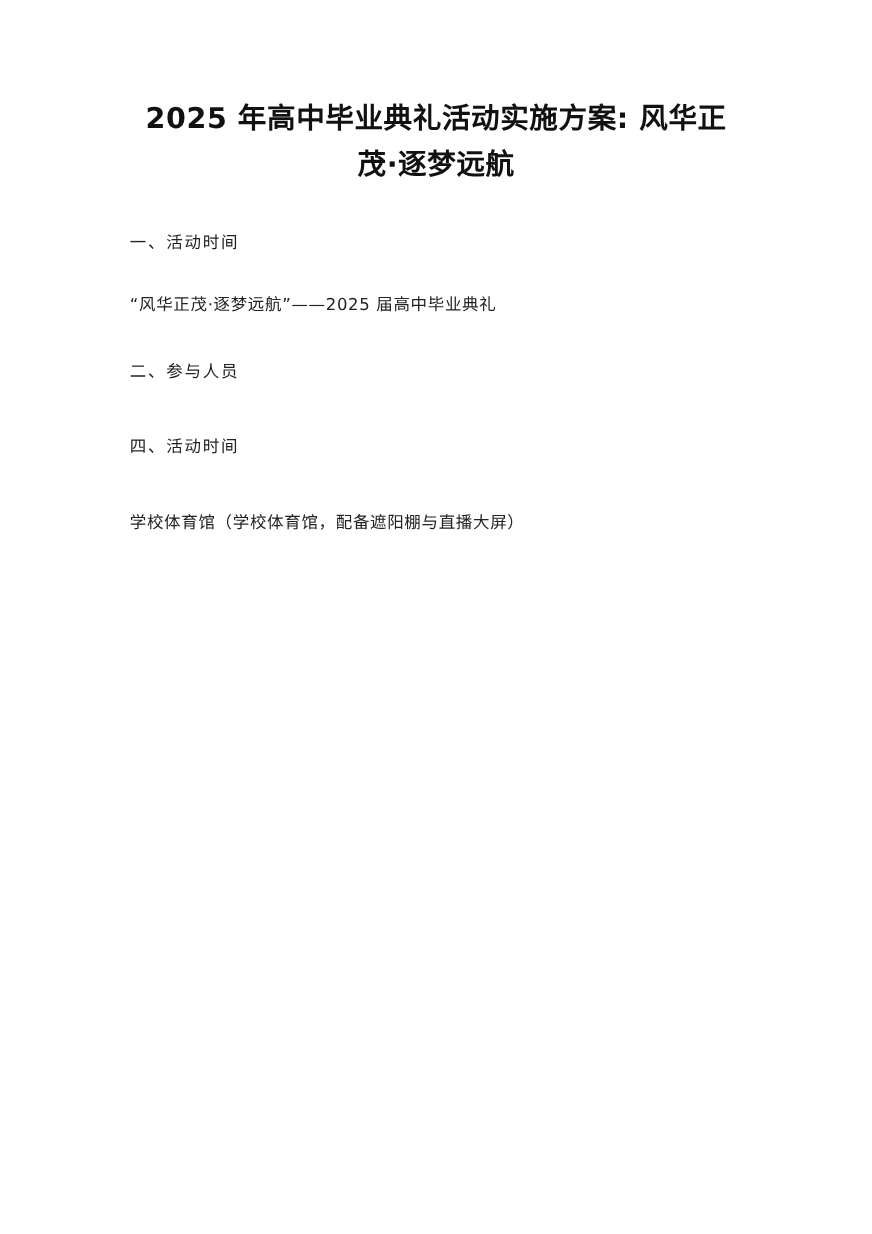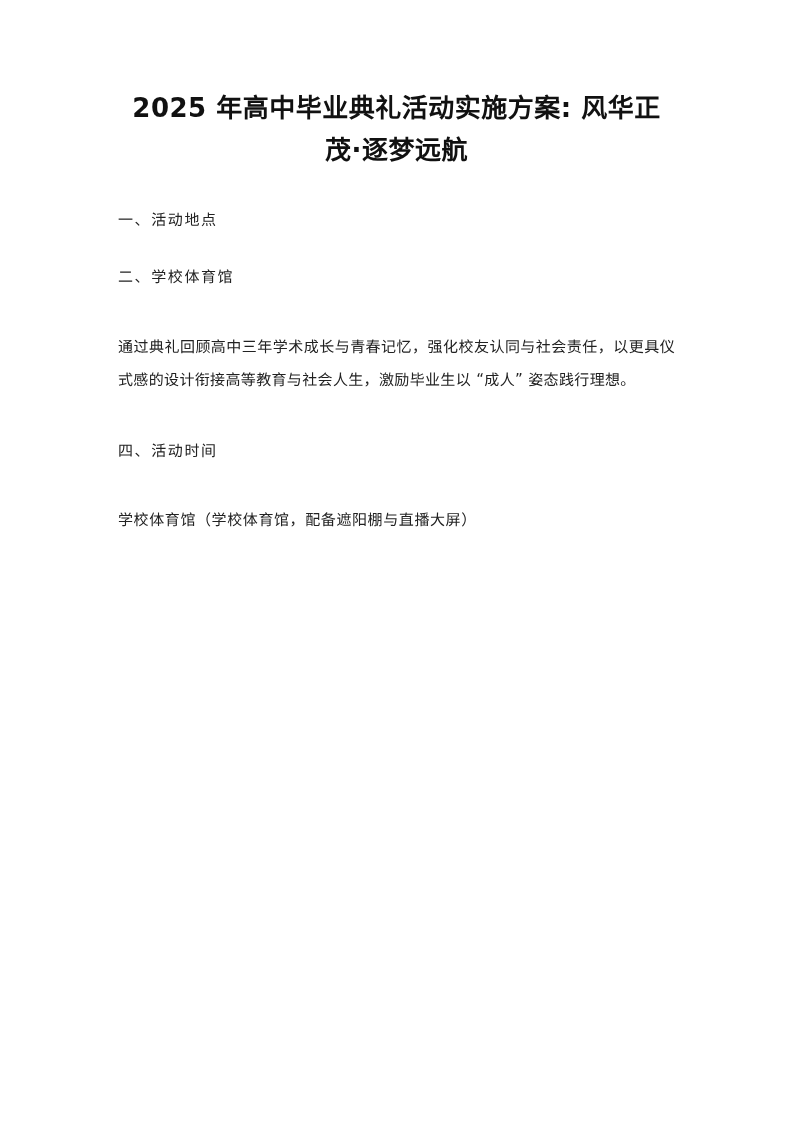--- a/index.html
+++ b/index.html
@@ -59,26 +59,26 @@
 </style>
 </head>
 <body>
 
 <div class="page">
 
   <h1 class="doc-title">2025 年高中毕业典礼活动实施方案: 风华正茂·逐梦远航</h1>
 
   <div class="body-block">
 
-    <p class="para heading tight">一、活动地点</p>
+    <p class="para heading tight">一、活动时间</p>
 
+    <p class="para">“风华正茂·逐梦远航”——2025 届高中毕业典礼</p>
 
-    <p class="para heading wide-gap">二、学校体育馆</p>
+    <p class="para heading wide-gap">二、参与人员</p>
 
-    <p class="para long wide-gap">通过典礼回顾高中三年学术成长与青春记忆，强化校友认同与社会责任，以更具仪式感的设计衔接高等教育与社会人生，激励毕业生以 “成人” 姿态践行理想。</p>
 
 
 
     <p class="para heading wide-gap">四、活动时间</p>
 
     <p class="para wide-gap">学校体育馆（学校体育馆，配备遮阳棚与直播大屏）</p>
 
 
   </div>
 </div>

